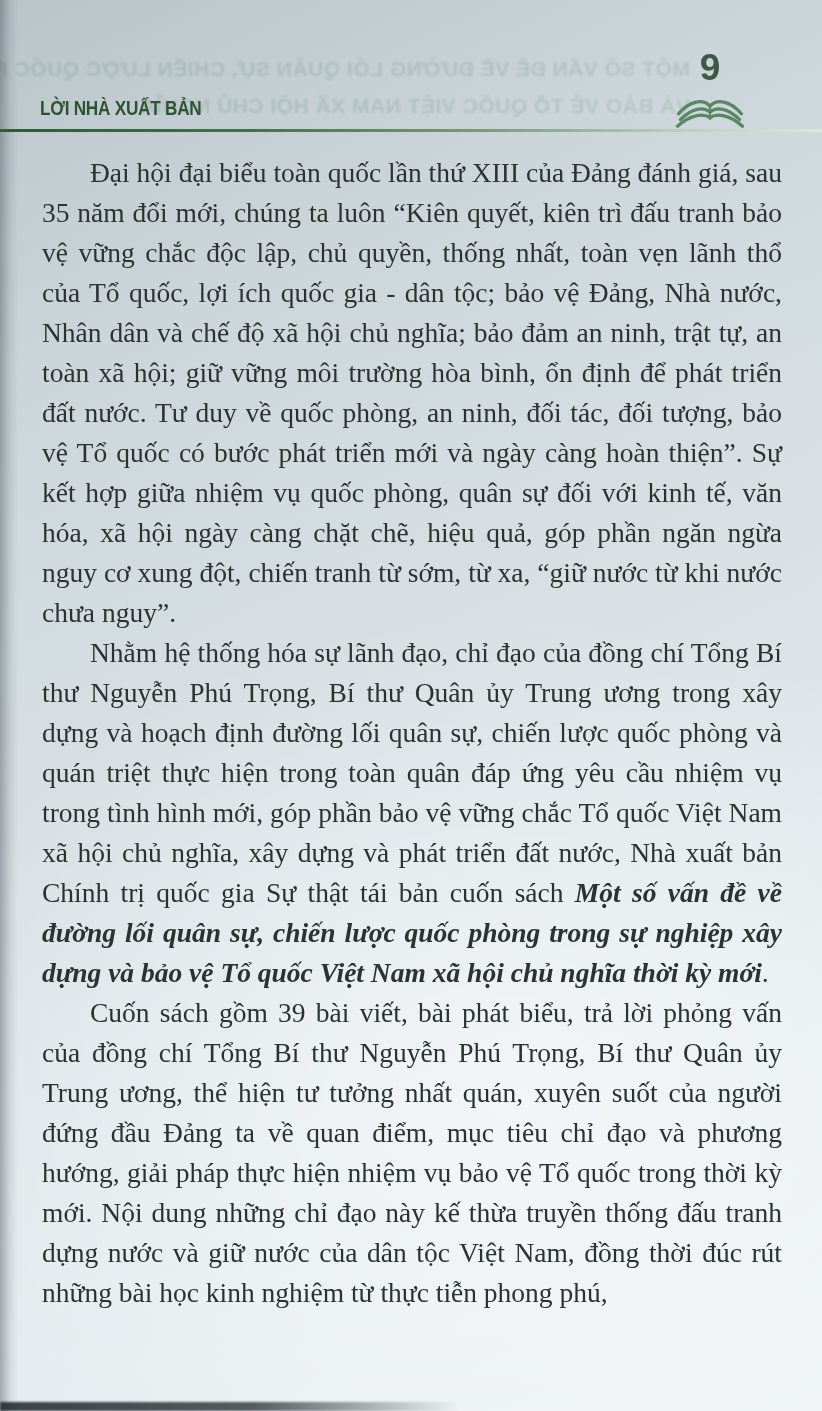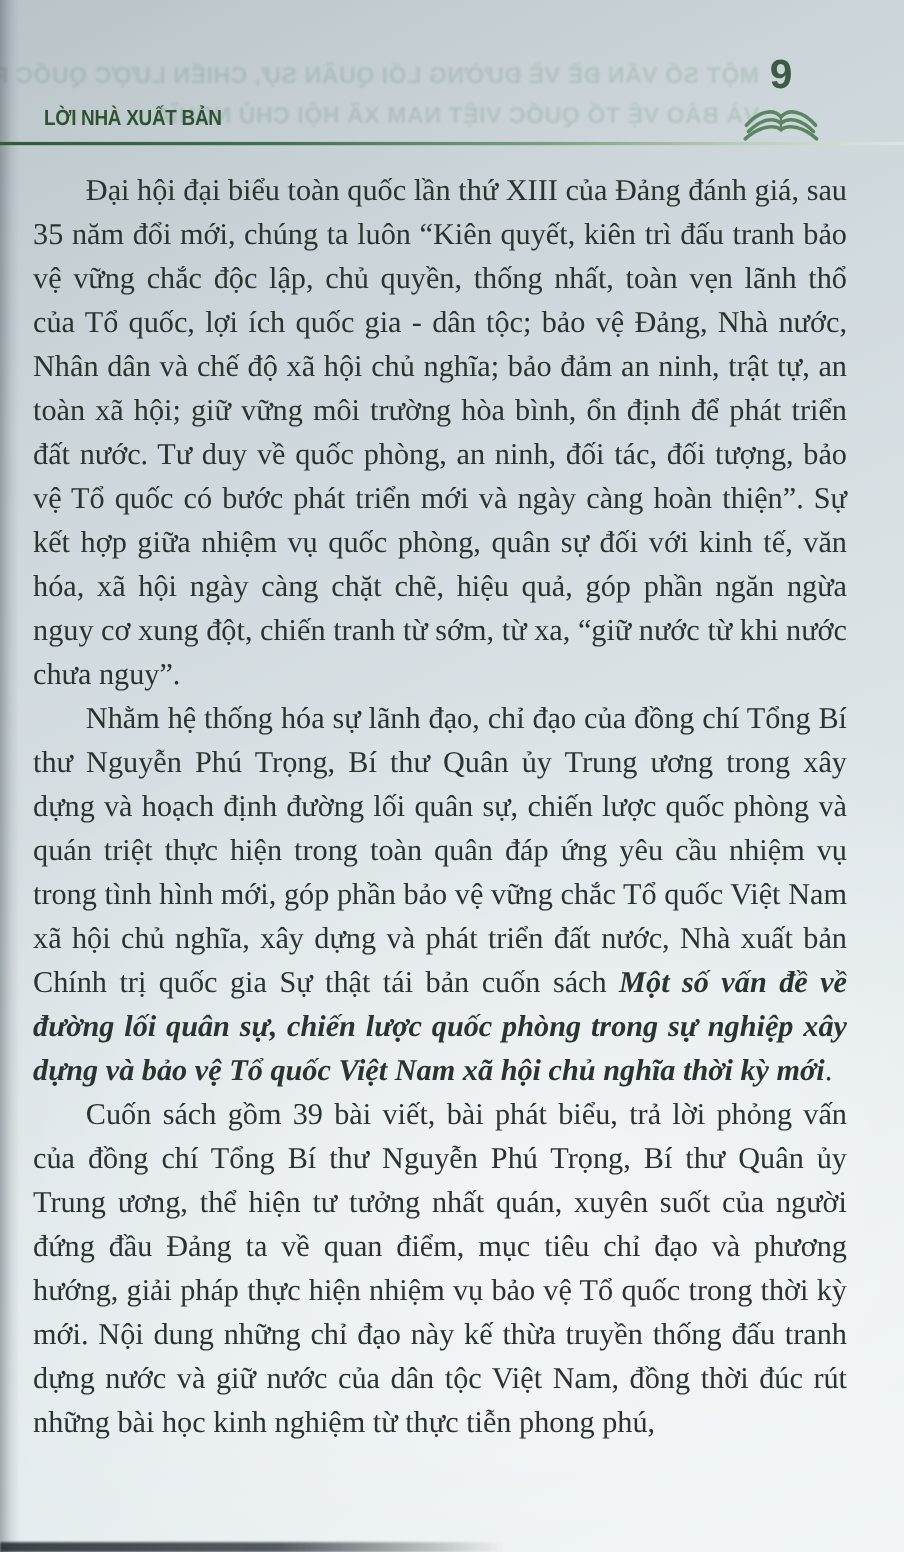--- a/index.html
+++ b/index.html
@@ -61,21 +61,21 @@
   }
   .pageno{
     color:#3c5a44;
     font-family:"Liberation Sans","DejaVu Sans",sans-serif;
     font-weight:bold;
     font-size:37px;
     line-height:40px;
   }
   .book-icon{display:block;margin:2px auto 0 auto;}
   .body-text{
-    position:absolute;left:30px;top:153px;width:740px;
+    position:absolute;left:42px;top:153px;width:740px;
     color:#2b3331;
     font-size:27.5px;
     line-height:40px;
     text-align:justify;
   }
   .body-text p{margin:0;text-indent:48px;}
   .book-title{font-weight:bold;font-style:italic;}
 </style>
 </head>
 <body>

